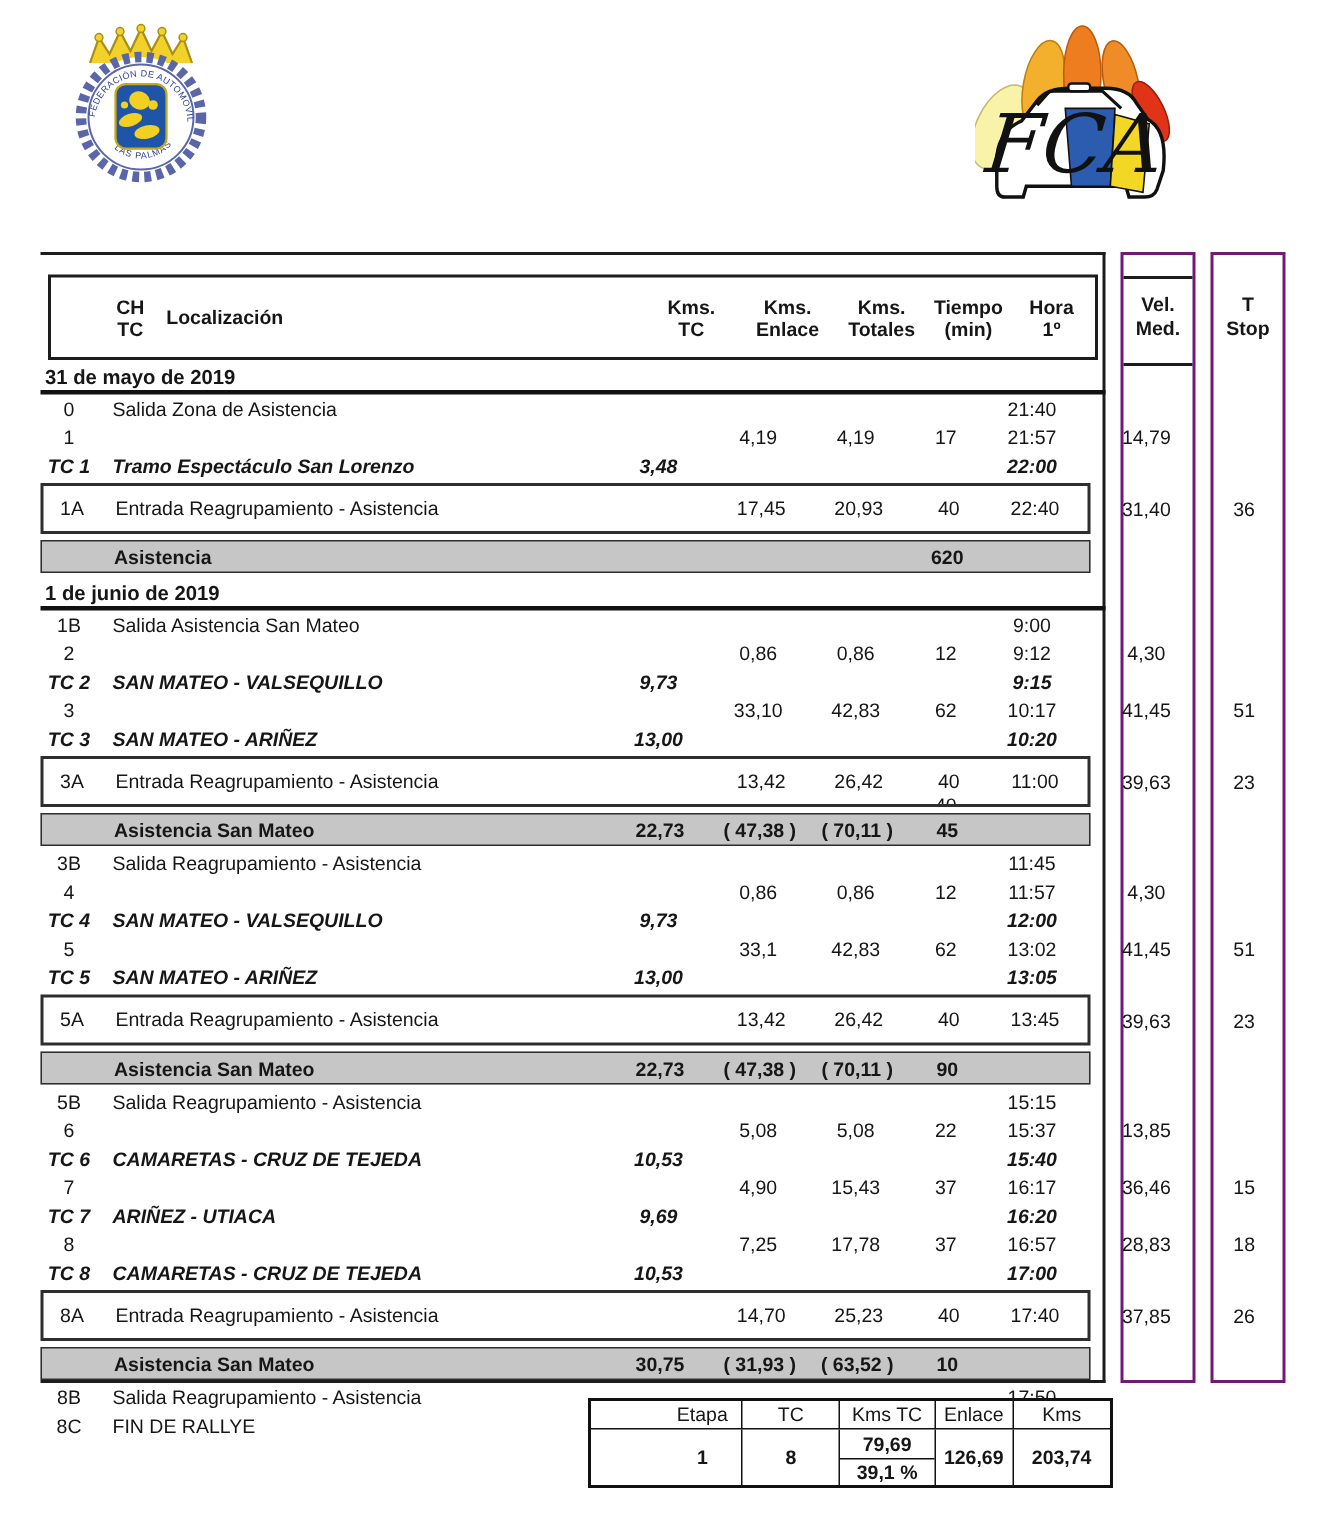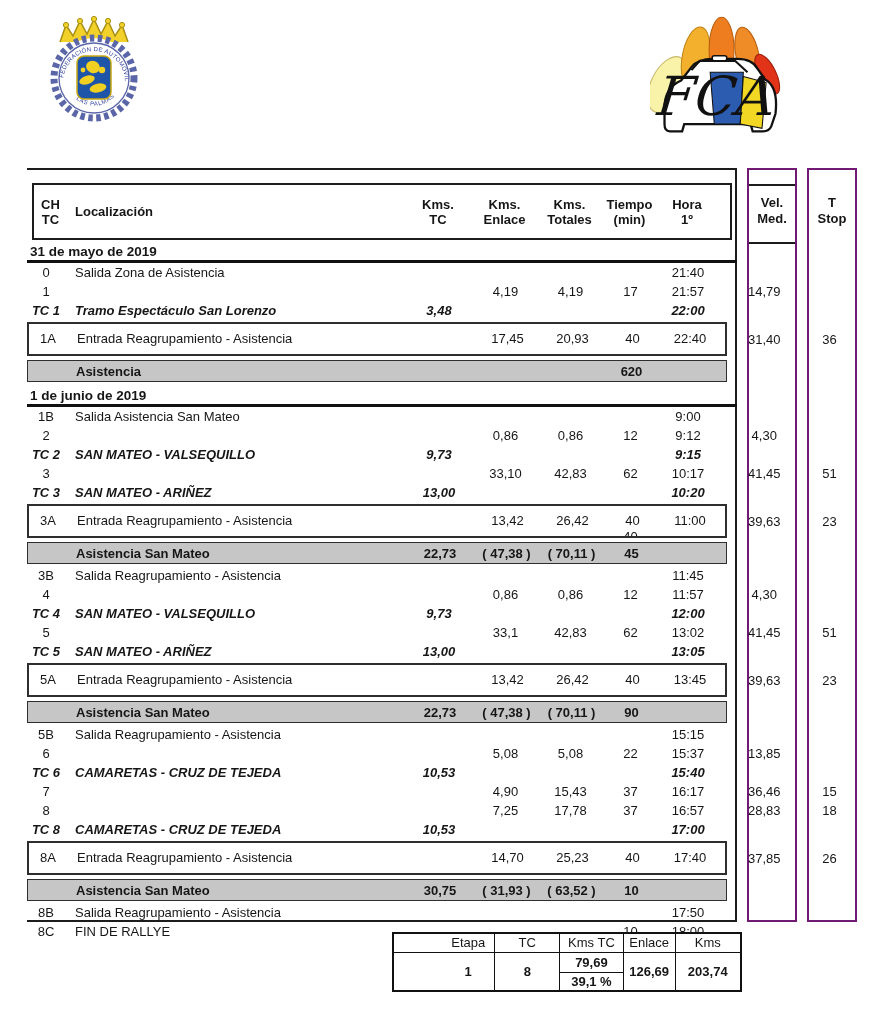--- a/index.html
+++ b/index.html
@@ -25,21 +25,21 @@
   .velbox{left:720px;}
   .stopbox{left:780px;}
   .sidebox .hline{position:absolute;left:0;width:100%;height:2px;background:#1c1c1c;}
   .sidebox .htxt{position:absolute;left:0;top:25px;width:100%;text-align:center;
                  font-weight:bold;line-height:16px;}
 
   .flow{position:relative;padding-top:15px;width:830px;}
 
   
   .main-hdr{margin-left:5px;width:700px;height:57px;border:2px solid #1c1c1c;box-sizing:border-box;
-            display:flex;align-items:center;font-weight:bold;}
+            display:flex;align-items:center;font-weight:bold;padding-left:37px;}
   .hc{text-align:center;line-height:15px;}
   .hc.left{text-align:left;}
   .w-ch{width:33px;}.w-loc{width:337px;padding-left:8px;box-sizing:border-box;}
   .w-k1{width:68px;}.w-k2{width:65px;}.w-k3{width:65px;}.w-tmp{width:55px;}.w-hora{width:60px;}
 
   
   .section{width:710px;box-sizing:border-box;border-bottom:3px solid #111;
            margin-top:2px;padding:2px 0 1px 3px;font-weight:bold;line-height:15px;font-size:13.5px;}
 
   
@@ -475,20 +475,33 @@
               <span class="c loc"></span>
               <span class="c k1"></span>
               <span class="c k2">4,90</span>
               <span class="c k3">15,43</span>
               <span class="c tmp">37</span>
               <span class="c hora">16:17</span>
             </div>
             <span class="cvel">36,46</span>
             <span class="cstop">15</span>
           </div>
+          <div class="row tc">
+            <div class="main">
+              <span class="c ch">TC 7</span>
+              <span class="c loc">ARIÑEZ - UTIACA</span>
+              <span class="c k1">9,69</span>
+              <span class="c k2"></span>
+              <span class="c k3"></span>
+              <span class="c tmp"></span>
+              <span class="c hora">16:20</span>
+            </div>
+            <span class="cvel"></span>
+            <span class="cstop"></span>
+          </div>
           <div class="row regular">
             <div class="main">
               <span class="c ch">8</span>
               <span class="c loc"></span>
               <span class="c k1"></span>
               <span class="c k2">7,25</span>
               <span class="c k3">17,78</span>
               <span class="c tmp">37</span>
               <span class="c hora">16:57</span>
             </div>

